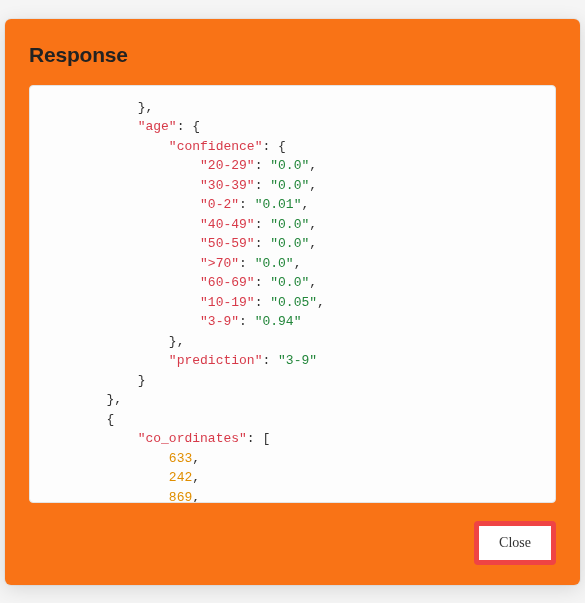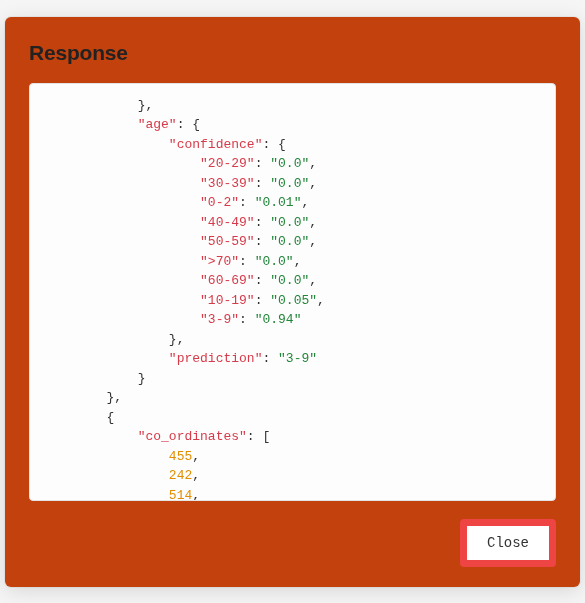--- a/index.html
+++ b/index.html
@@ -10,21 +10,21 @@
     body {
       font-family: -apple-system, BlinkMacSystemFont, "Segoe UI", Helvetica, Arial, sans-serif;
       background: #f5f5f5;
       display: flex;
       align-items: center;
       justify-content: center;
       min-height: 100vh;
     }
     .modal {
       width: 575px;
-      background: #c2410c;
+      background: #f97316;
       border-radius: 6px;
       box-shadow: 0 4px 20px rgba(0,0,0,0.12), 0 0 0 1px rgba(0,0,0,0.04);
       padding: 24px 24px 20px 24px;
     }
     .modal-title {
       font-size: 21px;
       font-weight: 600;
       color: #222;
       margin-bottom: 18px;
       letter-spacing: -0.2px;
@@ -42,27 +42,27 @@
       color: #333;
       white-space: pre;
     }
     .footer {
       display: flex;
       justify-content: flex-end;
       margin-top: 18px;
     }
     .close-btn {
       background: #fff;
-      border: 7px solid #ef4444;
+      border: 5px solid #ef4444;
       border-radius: 4px;
       padding: 9px 20px;
       font-size: 14px;
       color: #333;
       cursor: pointer;
-      font-family: Liberation Mono, monospace;
+      font-family: Liberation Serif, serif;
     }
     .k { color: #d73a49; }  
     .s { color: #22863a; }  
     .n { color: #e08e00; }  
     .p { color: #333; }     
   </style>
 </head>
 <body>
 
 <div class="modal">
@@ -78,23 +78,23 @@
                     <span class="k">"&gt;70"</span><span class="p">: </span><span class="s">"0.0"</span><span class="p">,</span>
                     <span class="k">"60-69"</span><span class="p">: </span><span class="s">"0.0"</span><span class="p">,</span>
                     <span class="k">"10-19"</span><span class="p">: </span><span class="s">"0.05"</span><span class="p">,</span>
                     <span class="k">"3-9"</span><span class="p">: </span><span class="s">"0.94"</span>
                 <span class="p">},</span>
                 <span class="k">"prediction"</span><span class="p">: </span><span class="s">"3-9"</span>
             <span class="p">}</span>
         <span class="p">},</span>
         <span class="p">{</span>
             <span class="k">"co_ordinates"</span><span class="p">: [</span>
-                <span class="n">455</span><span class="p">,</span>
+                <span class="n">633</span><span class="p">,</span>
                 <span class="n">242</span><span class="p">,</span>
-                <span class="n">514</span><span class="p">,</span>
+                <span class="n">869</span><span class="p">,</span>
                 
             
             
                 
                     
                     </div>
   <div class="footer">
     <button class="close-btn">Close</button>
   </div>
 </div>

